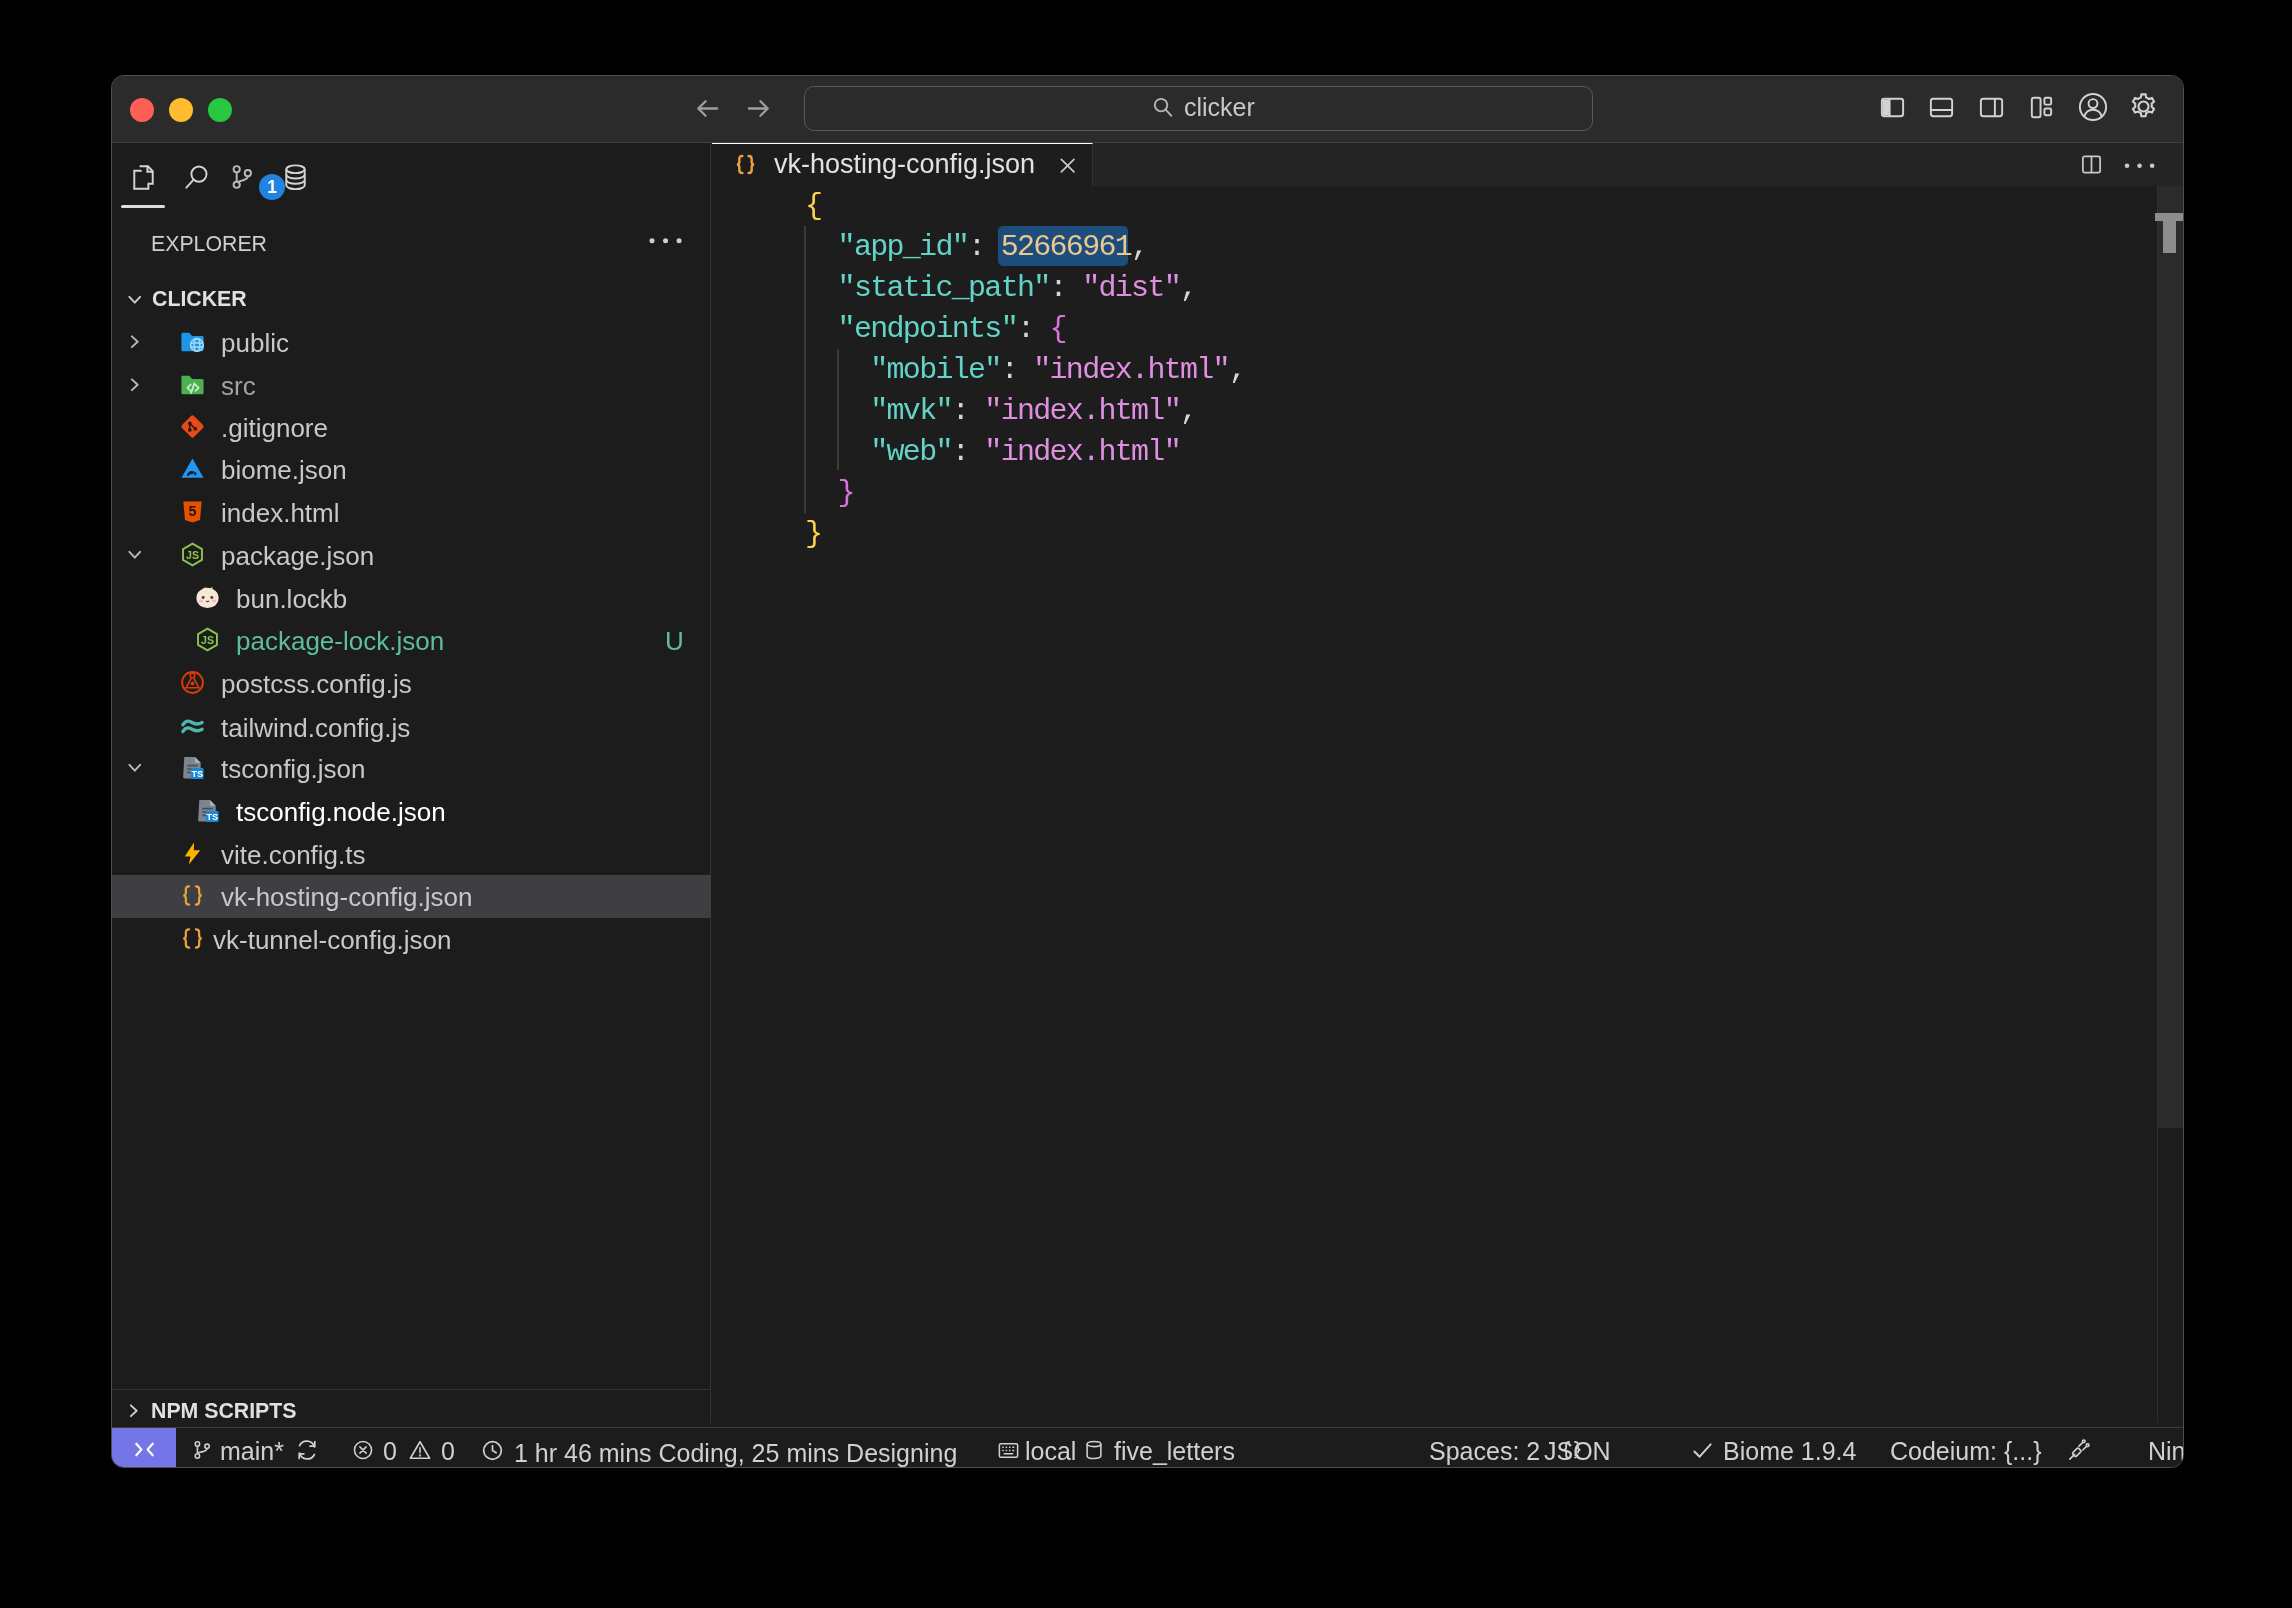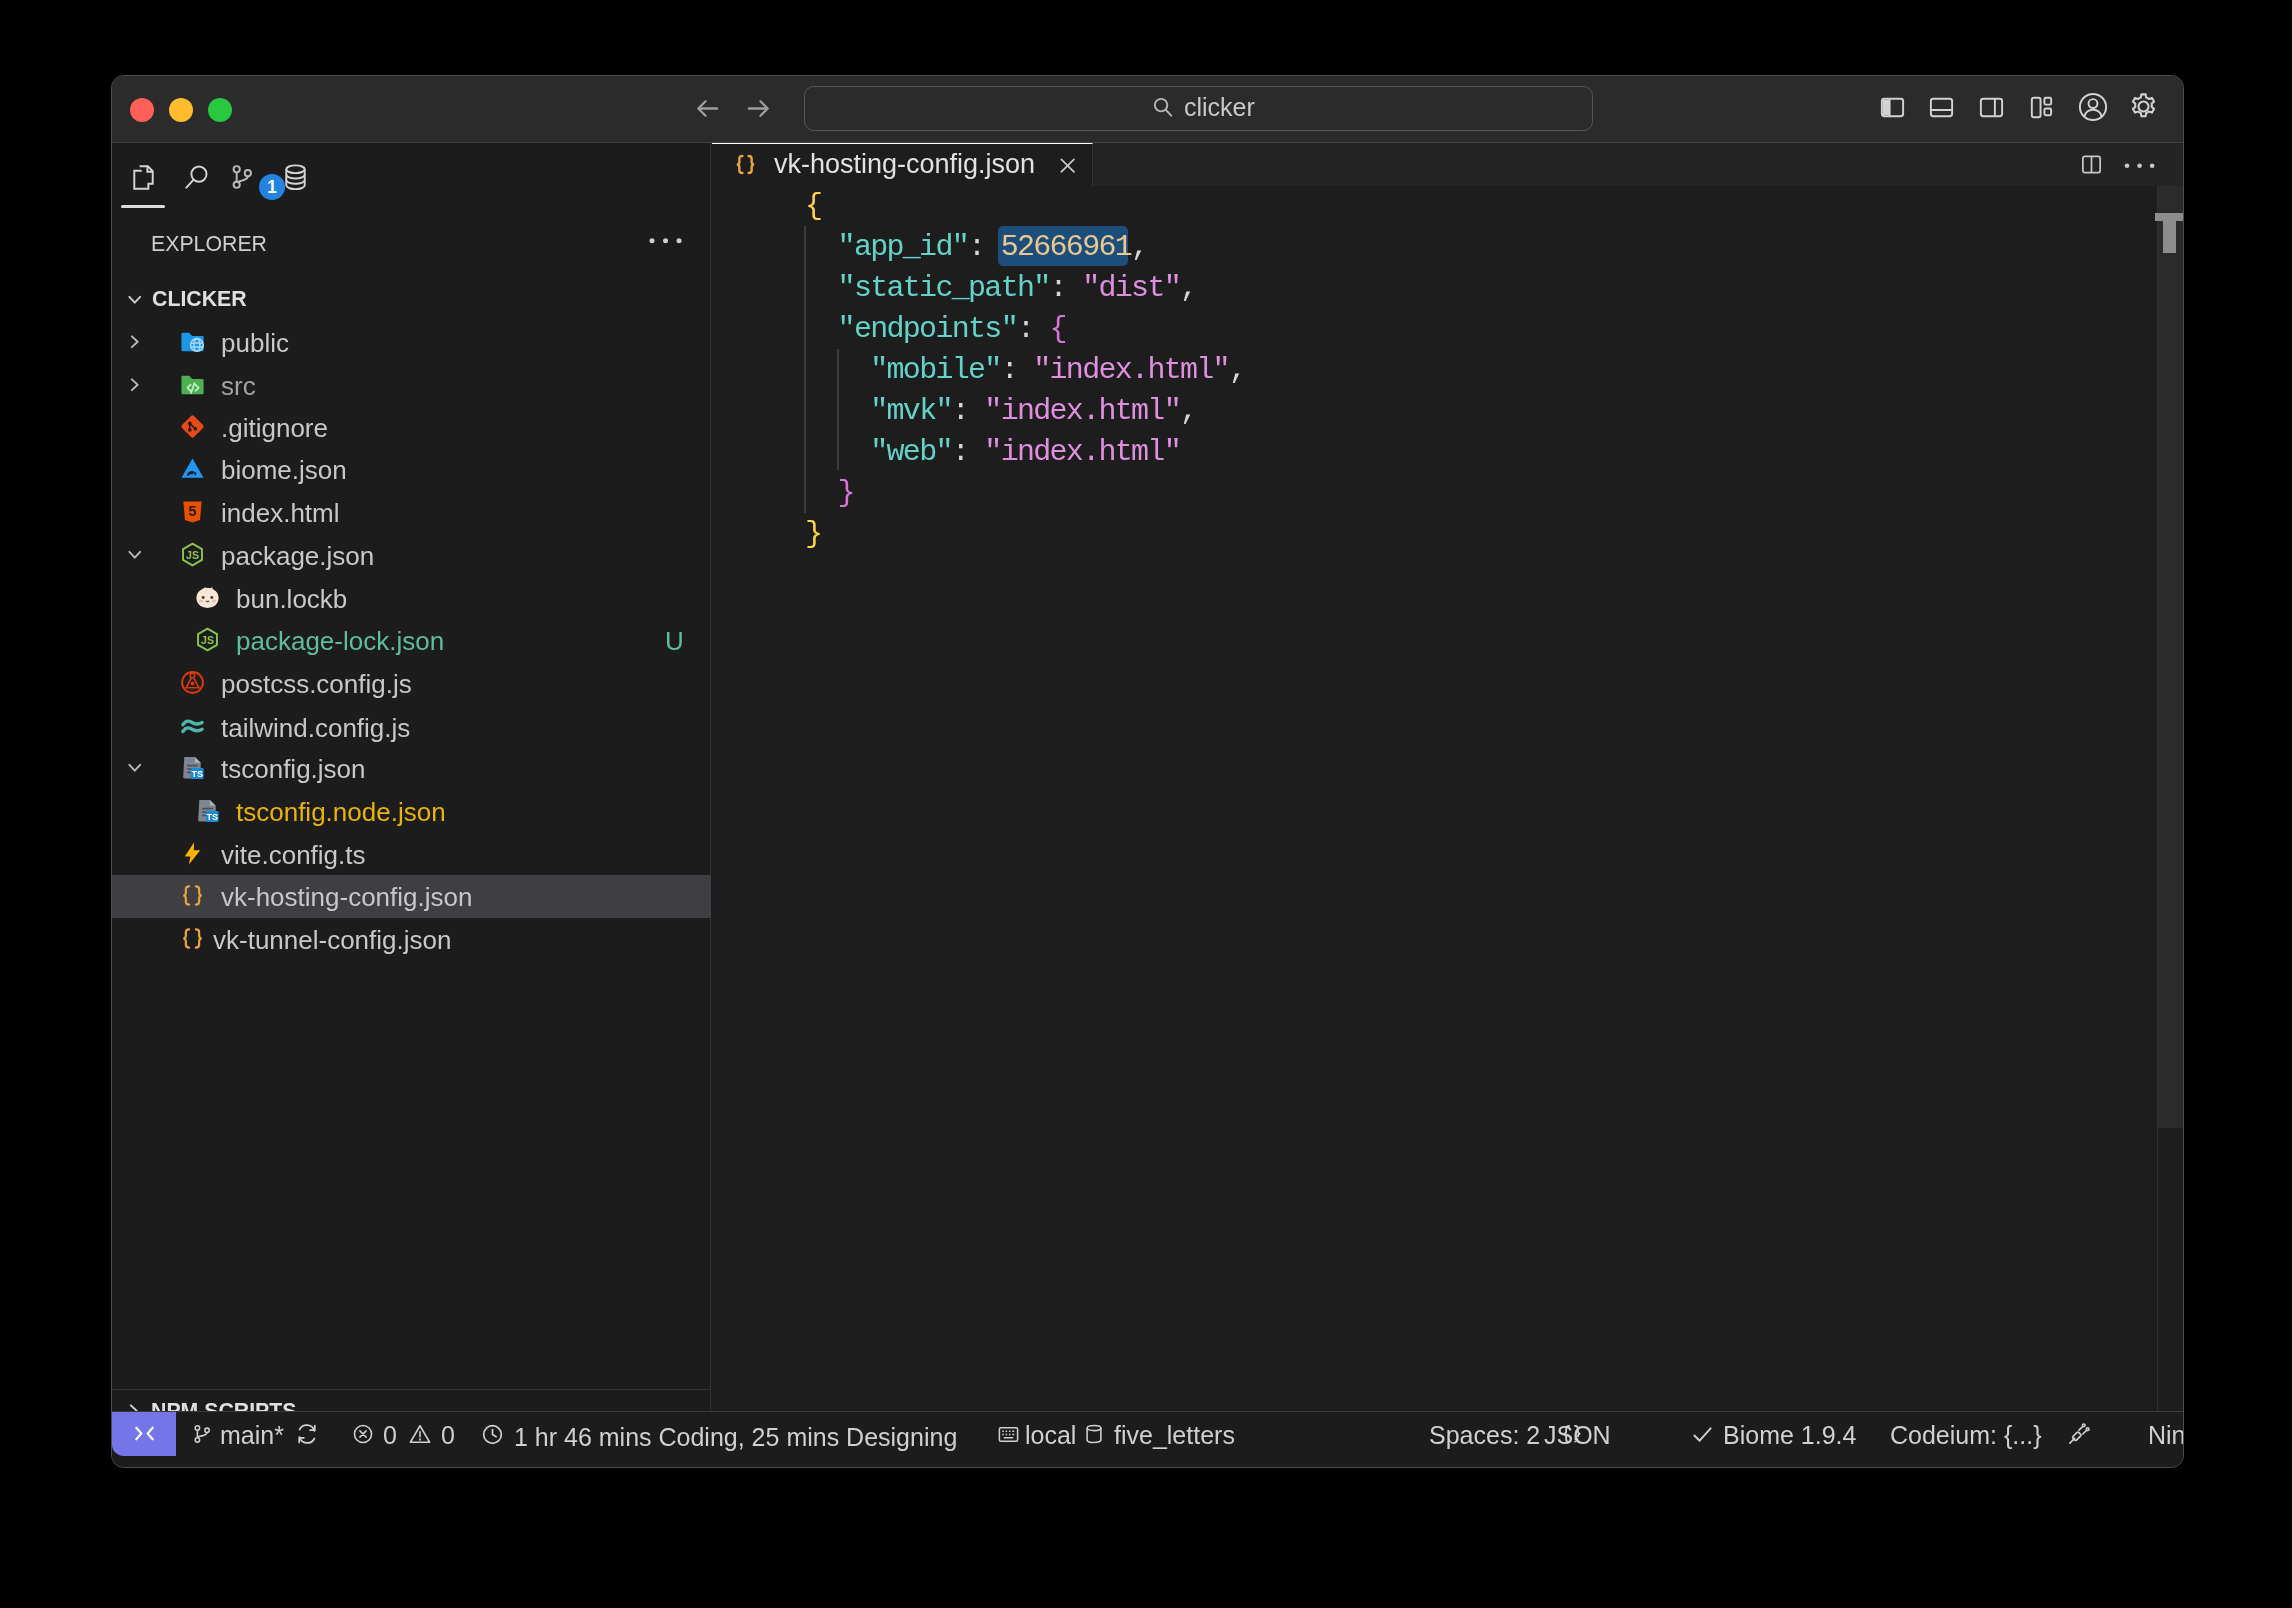--- a/index.html
+++ b/index.html
@@ -9,21 +9,21 @@
   #win { position:absolute; left:111px; top:75px; width:2073px; height:1393px;
     background:#1d1d1d; border-radius:12.6px; border:1px solid #4e4e4e; overflow:hidden; }
   #titlebar { position:absolute; left:0; top:0; width:100%; height:67px;
     background:#2b2b2c; border-bottom:1px solid #404040; }
   #sidebar { position:absolute; left:0; top:67px; width:599px; bottom:44px;
     background:#1c1c1c; border-right:1px solid #333; }
   #tabbar { position:absolute; left:600px; top:67px; right:0; height:43px;
     background:#242425; }
   #editor { position:absolute; left:600px; top:110px; right:0; bottom:44px;
     background:#1d1d1d; }
-  #statusbar { position:absolute; left:0; bottom:0; width:100%; height:56px;
+  #statusbar { position:absolute; left:0; bottom:0; width:100%; height:40px;
     background:#1c1c1c; border-top:1px solid #3a3a3a; font-size:25px; color:#d0d0d0; }
   .tl { position:absolute; top:22px; width:24px; height:24px; border-radius:50%; }
   svg { display:block; }
   .g { color:#fed34a; } .t { color:#63d3c8; } .p { color:#e08fe0; }
   .n { color:#eac88f; } .m { color:#d972d9; }
 </style>
 </head>
 <body>
 <div id="win">
   <div id="titlebar">
@@ -232,21 +232,21 @@
           <svg width="27" height="27" viewBox="0 0 28 28" style="font-size:27px">
             <path d="M5.5 3 h11 l6 6.2 v15 a1.2 1.2 0 0 1 -1.2 1.2 h-15.8 a1.2 1.2 0 0 1 -1.2 -1.2 z" fill="#7d8690"></path>
             <path d="M16.5 3 l6 6.2 h-6 z" fill="#aab3bb"></path>
             <g stroke="#4a525a" stroke-width="1.7">
               <path d="M8.5 12 h11 M8.5 15.5 h11 M8.5 19 h6"></path>
             </g>
             <rect x="12.5" y="14.5" width="13" height="11.5" rx="1.5" fill="#1789d6"></rect>
             <text x="19" y="23.6" font-size="9.5" font-weight="bold" fill="#fff" text-anchor="middle" font-family="Liberation Sans">TS</text>
           </svg>
         </div>
-      <div class="abs" style="left:124px;top:721px;color:#eab308;">tsconfig.node.json</div>
+      <div class="abs" style="left:124px;top:721px;color:#ffffff;">tsconfig.node.json</div>
       <div class="abs" style="left:67px;top:764px;width:27px;height:27px;">
           <svg width="27" height="27" viewBox="0 0 28 28">
             <path d="M15.5 2.5 L6 17 h5.8 L10.3 25.5 L22 10.5 h-6.6 Z" fill="#ffb300"></path>
           </svg>
         </div>
       <div class="abs" style="left:109px;top:764px;color:#c8c8c8;">vite.config.ts</div>
       <div class="abs" style="left:0;top:799px;width:599px;height:43px;background:#3e3e43;"></div>
       <div class="abs" style="left:67px;top:806px;width:27px;height:27px;">
           <svg width="27" height="27" viewBox="0 0 28 28" fill="none" stroke="#e8a33d" stroke-width="2.3" stroke-linecap="round">
             <path d="M10.5 4.5 c-2.8 0 -3.4 1.2 -3.4 3.2 v3.4 c0 1.7 -0.9 2.7 -2.6 2.9 c1.7 0.2 2.6 1.2 2.6 2.9 v3.4 c0 2 0.6 3.2 3.4 3.2"></path>

